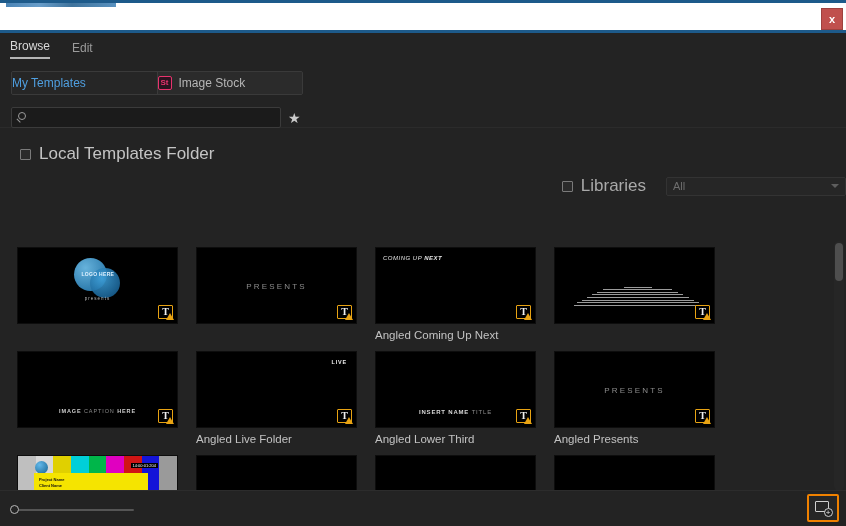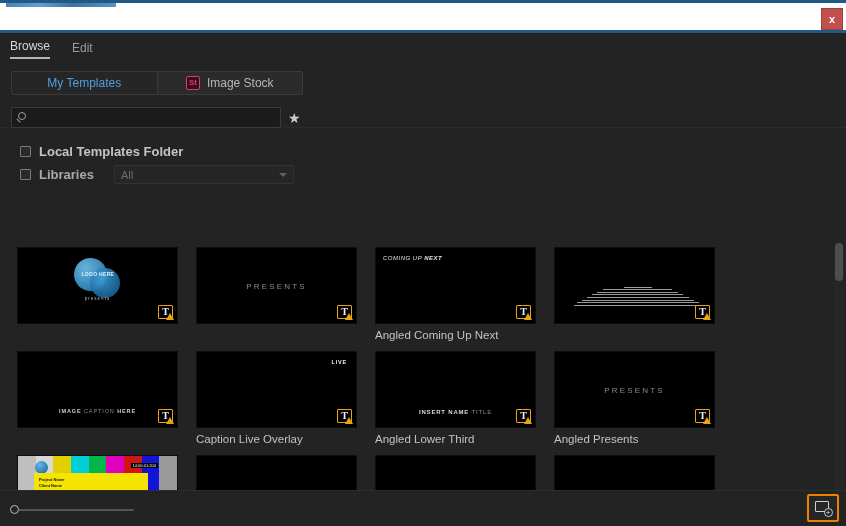--- a/index.html
+++ b/index.html
@@ -53,21 +53,21 @@
   .tabs-sep { position: absolute; left: 0; top: 94px; width: 846px; height: 1px; background: #2b2b2b; }
 
   
   .source-row { padding: 12px 0 0 11px; }
   .seg {
     display: inline-flex; width: 292px; height: 24px;
     border: 1px solid #3a3a3a; border-radius: 2px; overflow: hidden;
     background: #2d2d2d;
   }
   .seg-btn {
-    flex: 1; display: flex; align-items: center; justify-content: center; gap: 7px;
+    flex: 1; display: flex; align-items: center; gap: 7px;
     font-size: 12px; color: #b6b6b6; cursor: pointer; background: #2b2b2b;
   }
   .seg-btn.active { color: #4f9fe0; background: #262626; }
   .seg-btn + .seg-btn { border-left: 1px solid #3a3a3a; }
   .st-badge {
     width: 14px; height: 14px; border: 1px solid #e8336d; border-radius: 2px;
     color: #e8336d; font-size: 8px; font-weight: bold;
     display: flex; align-items: center; justify-content: center;
     background: #2a1420; line-height: 1;
   }
@@ -89,26 +89,26 @@
   .search-input {
     position: absolute; left: 20px; top: 0; width: 244px; height: 19px;
     background: transparent; border: none; outline: none;
     color: #d0d0d0; font-size: 11px; font-family: "Liberation Sans", sans-serif;
   }
   .star-btn { color: #cacaca; font-size: 14px; cursor: pointer; line-height: 1; }
 
   
   .chk-row { display: flex; align-items: center; gap: 8px; padding-left: 20px; }
   .chk-row.first { margin-top: 16px; }
-  .chk-row.second { margin-top: 6px; }
+  .chk-row.second { margin-top: 12px; justify-content: flex-end; }
   .chk {
     width: 11px; height: 11px; border: 1px solid #7a7a7a; background: #2a2a2a;
     border-radius: 1px; cursor: pointer; flex: none;
   }
-  .chk-label { font-size: 13px; color: #c4c4c4; font-weight: bold; }
+  .chk-label { font-size: 17px; color: #c4c4c4; }
   .chk-label.dim { color: #a9a9a9; }
   .lib-select {
     margin-left: 12px; width: 180px; height: 19px;
     background: #262626; border: 1px solid #333; border-radius: 2px;
     display: flex; align-items: center; padding: 0 6px;
     font-size: 11px; color: #6e6e6e; justify-content: space-between; cursor: default;
   }
   .caret { width: 0; height: 0; border-left: 4px solid transparent; border-right: 4px solid transparent; border-top: 4px solid #5e5e5e; }
 
   
@@ -340,21 +340,21 @@
         </div>
 
         <div class="cell">
           <div class="thumb">
             <div class="tr-txt">LIVE</div>
             <div class="tbadge">
               <span class="t">T</span>
                 <span class="warn"></span>
             </div>
           </div>
-          <div class="cell-label">Caption Live Overlay</div>
+          <div class="cell-label">Angled Live Folder</div>
         </div>
 
         <div class="cell">
           <div class="thumb">
             <div class="bl-txt">
               <b>INSERT NAME </b><span class="dim">TITLE</span>
             </div>
             <div class="tbadge">
               <span class="t">T</span>
                 <span class="warn"></span>

